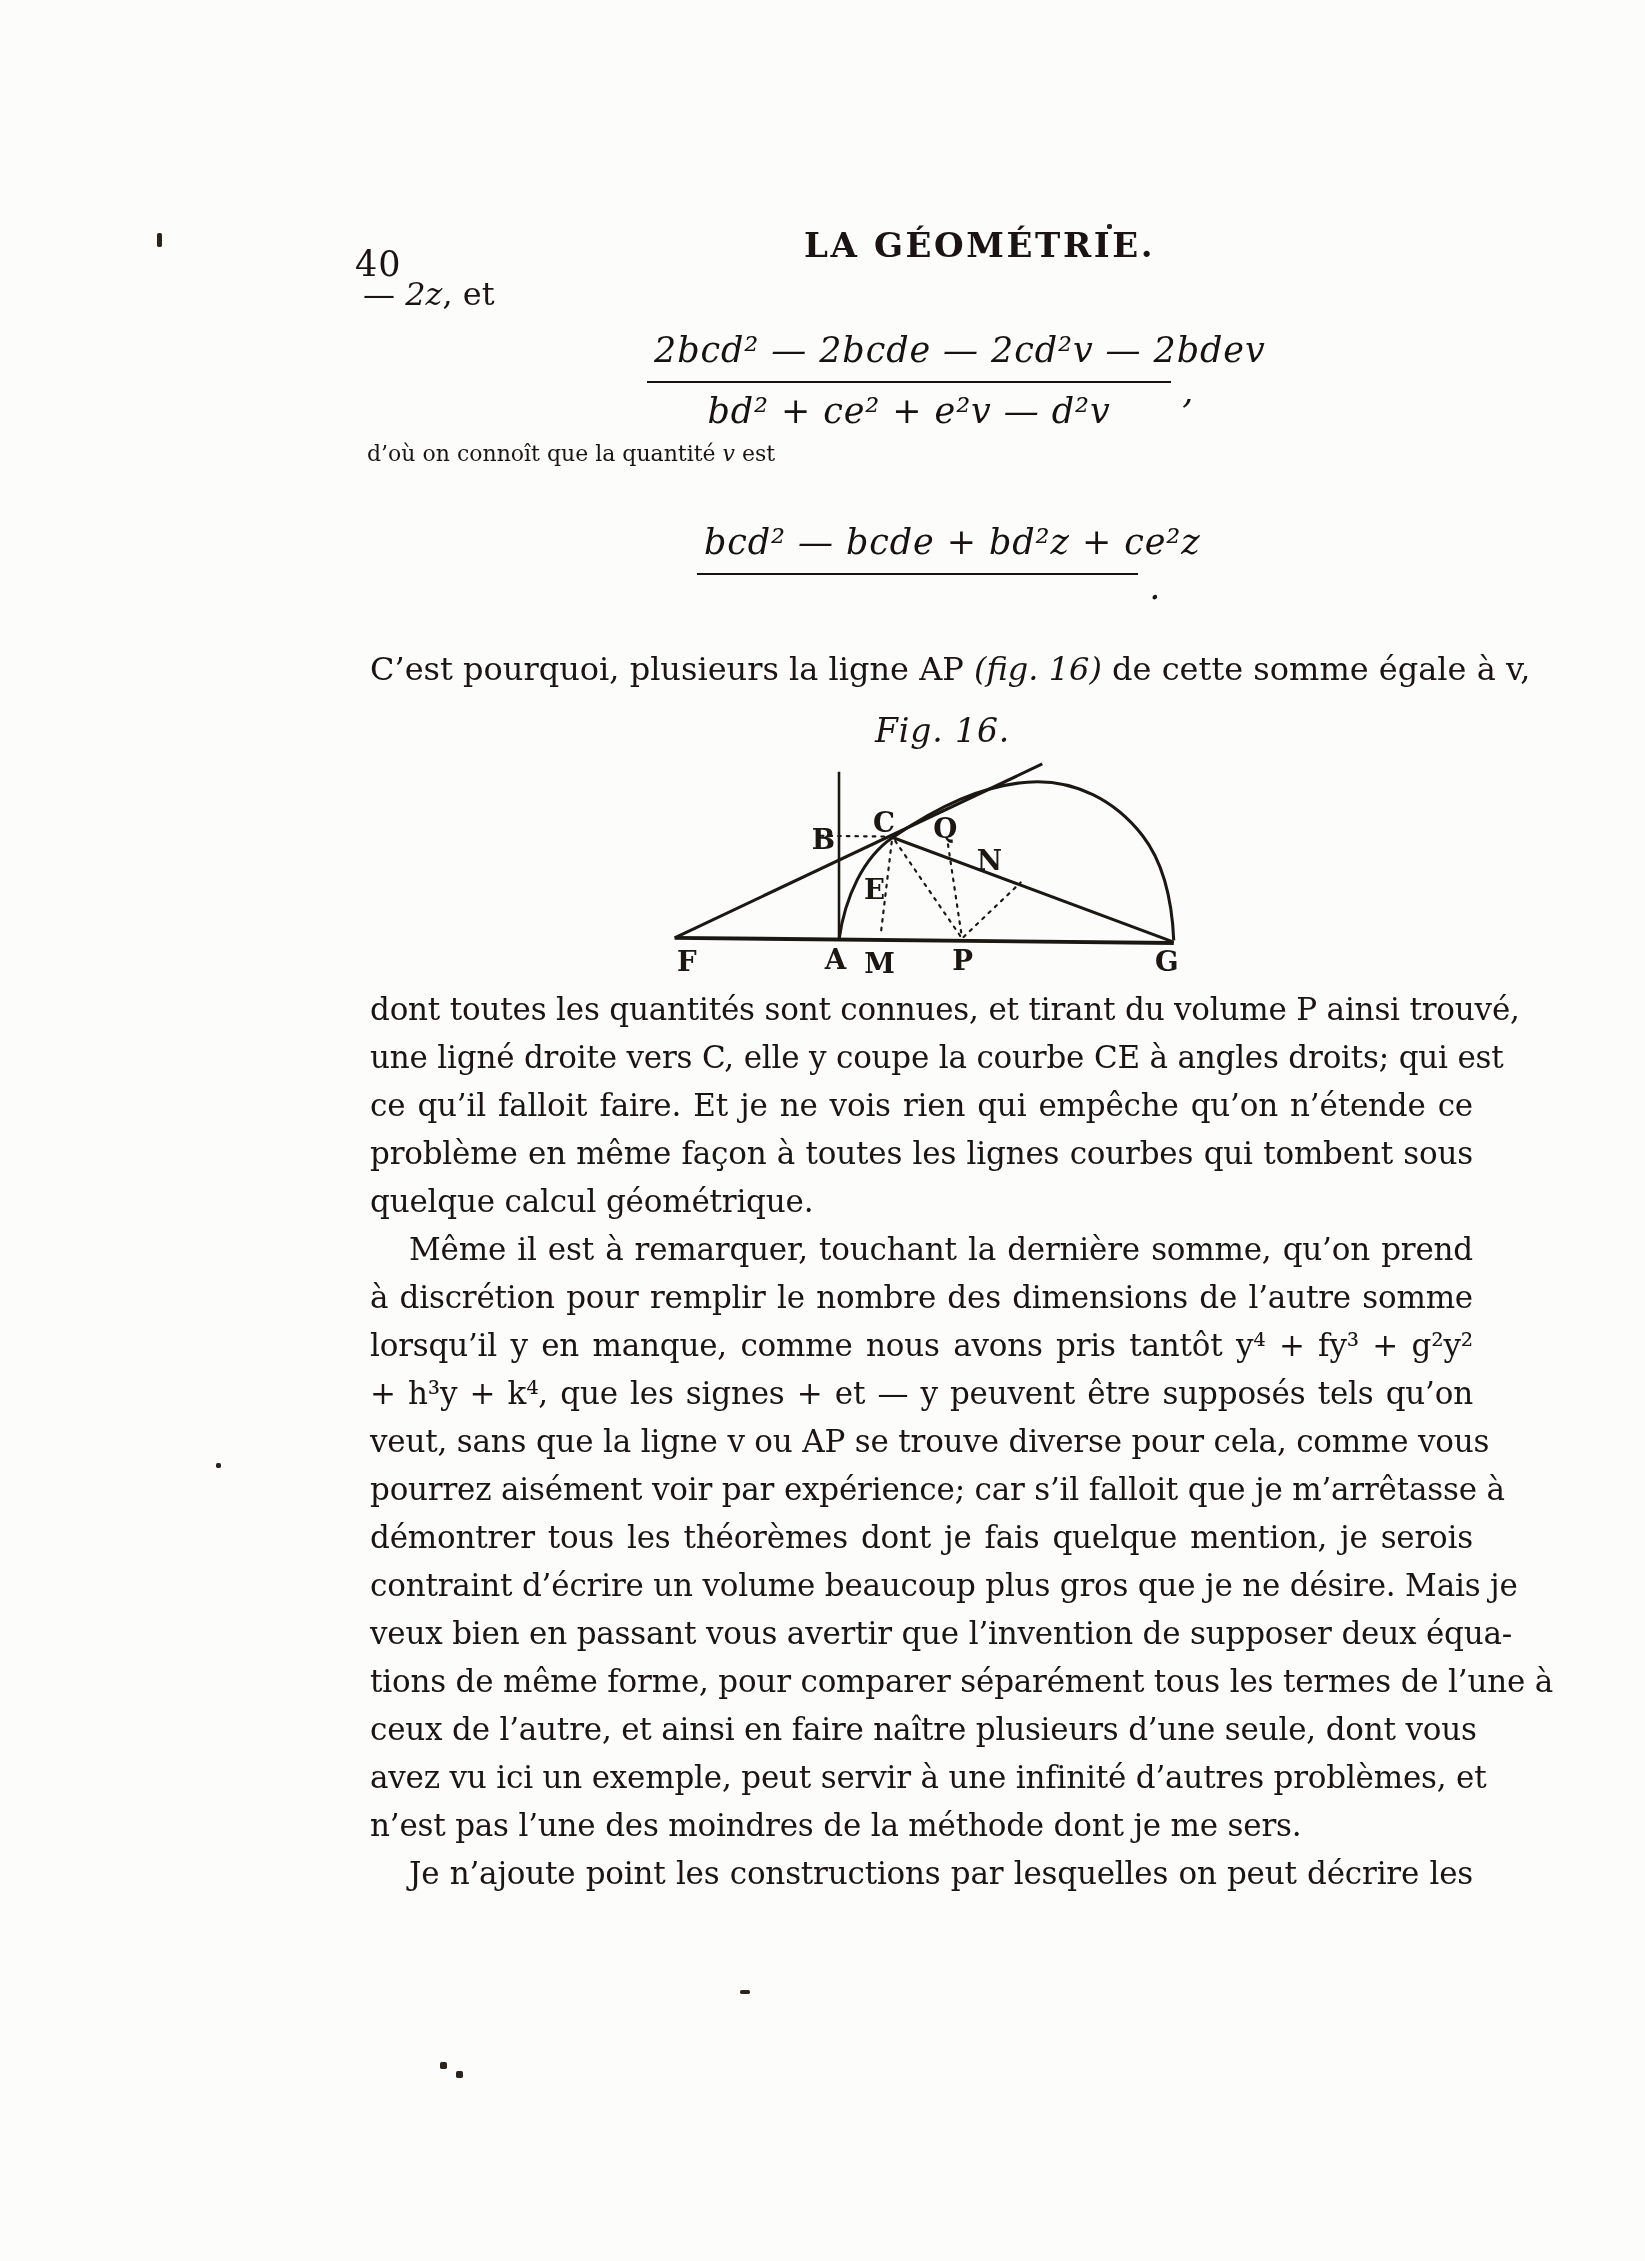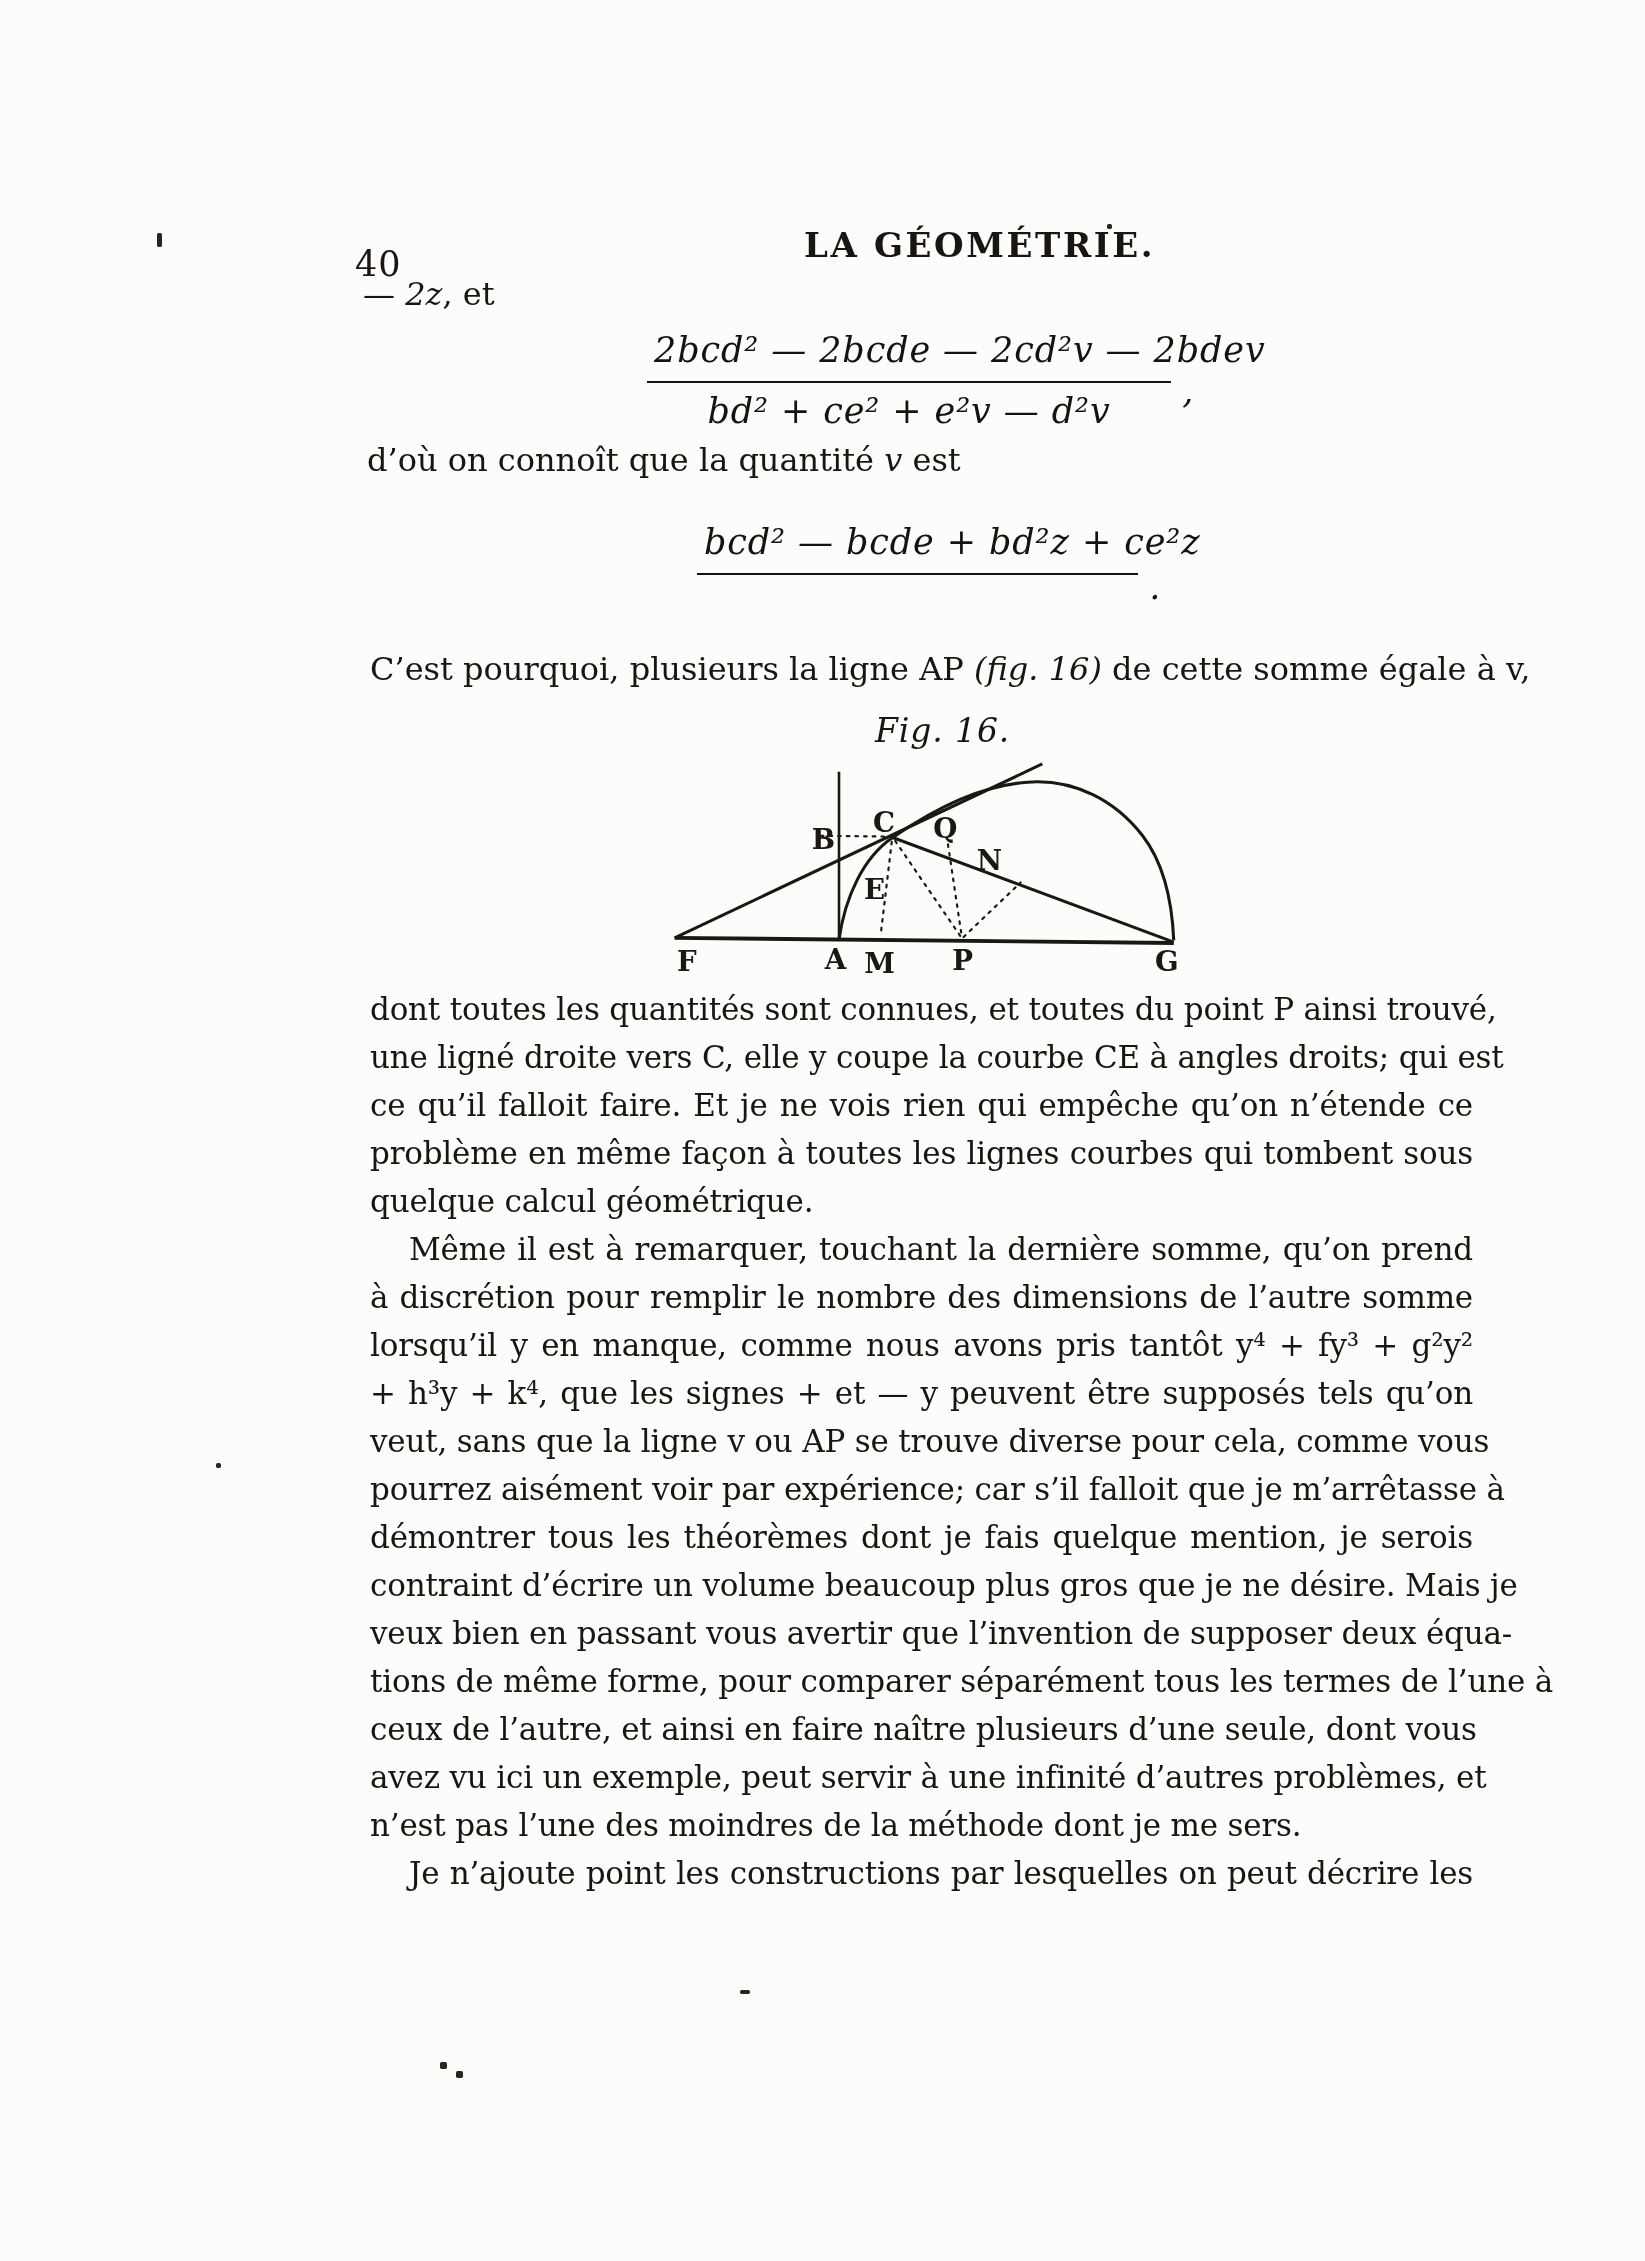--- a/index.html
+++ b/index.html
@@ -13,21 +13,21 @@
   }
   .page{position:absolute;inset:0;}
   .abs{position:absolute;}
 
   
   .page-number{left:355px;top:216px;font-size:35px;letter-spacing:0.9px;margin-top:28px;}
   .running-title{left:804px;top:225px;font-size:34px;font-weight:700;letter-spacing:2.6px;}
 
   
   .cont-line{left:363px;top:275px;font-size:32px;}
-  .connector-line{left:367px;top:441px;font-size:32px;}
+  .connector-line{left:367px;top:441px;font-size:22px;}
   .lead-line{
     left:370px;top:650px;width:1108px;font-size:32px;
     text-align:justify;text-align-last:justify;white-space:nowrap;
   }
   .math-var{font-style:italic;}
   .figref{font-style:italic;}
 
   
   .fraction{
     font-style:italic;font-size:35px;text-align:center;color:#161210;
@@ -116,21 +116,21 @@
     <text x="1144" y="1007">N</text>
     <text x="1011" y="1040">E</text>
     <text x="794" y="1123">F</text>
     <text x="966" y="1121">A</text>
     <text x="1017" y="1126">M</text>
     <text x="1113" y="1122">P</text>
     <text x="1349" y="1123">G</text>
   </svg>
 
   <div class="abs body-block">
-    <div class="tl j">dont toutes les quantités sont connues, et toutes du point P ainsi trouvé,</div>
+    <div class="tl j">dont toutes les quantités sont connues, et tirant du volume P ainsi trouvé,</div>
     <div class="tl j">une ligné droite vers C, elle y coupe la courbe CE à angles droits; qui est</div>
     <div class="tl j">ce qu’il falloit faire. Et je ne vois rien qui empêche qu’on n’étende ce</div>
     <div class="tl j">problème en même façon à toutes les lignes courbes qui tombent sous</div>
     <div class="tl l">quelque calcul géométrique.</div>
     <div class="tl j ind">Même il est à remarquer, touchant la dernière somme, qu’on prend</div>
     <div class="tl j">à discrétion pour remplir le nombre des dimensions de l’autre somme</div>
     <div class="tl j">lorsqu’il y en manque, comme nous avons pris tantôt y⁴ + fy³ + g²y²</div>
     <div class="tl j">+ h³y + k⁴, que les signes + et — y peuvent être supposés tels qu’on</div>
     <div class="tl j">veut, sans que la ligne v ou AP se trouve diverse pour cela, comme vous</div>
     <div class="tl j">pourrez aisément voir par expérience; car s’il falloit que je m’arrêtasse à</div>

